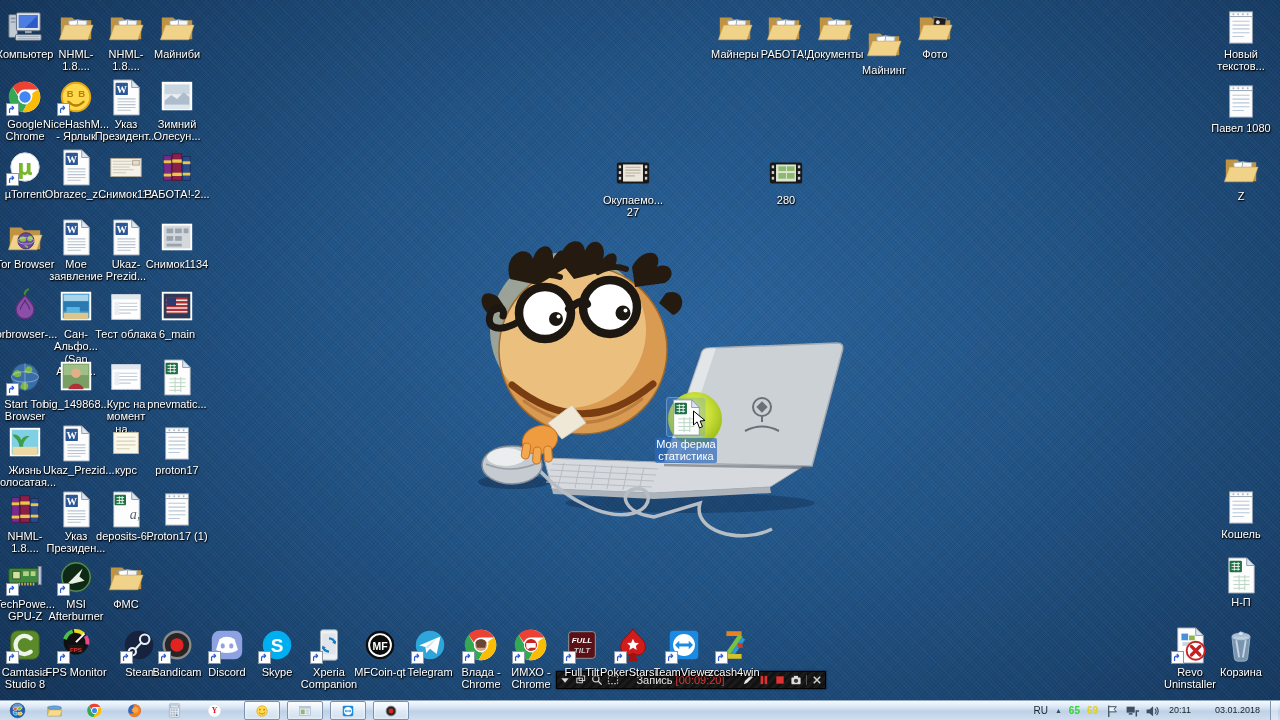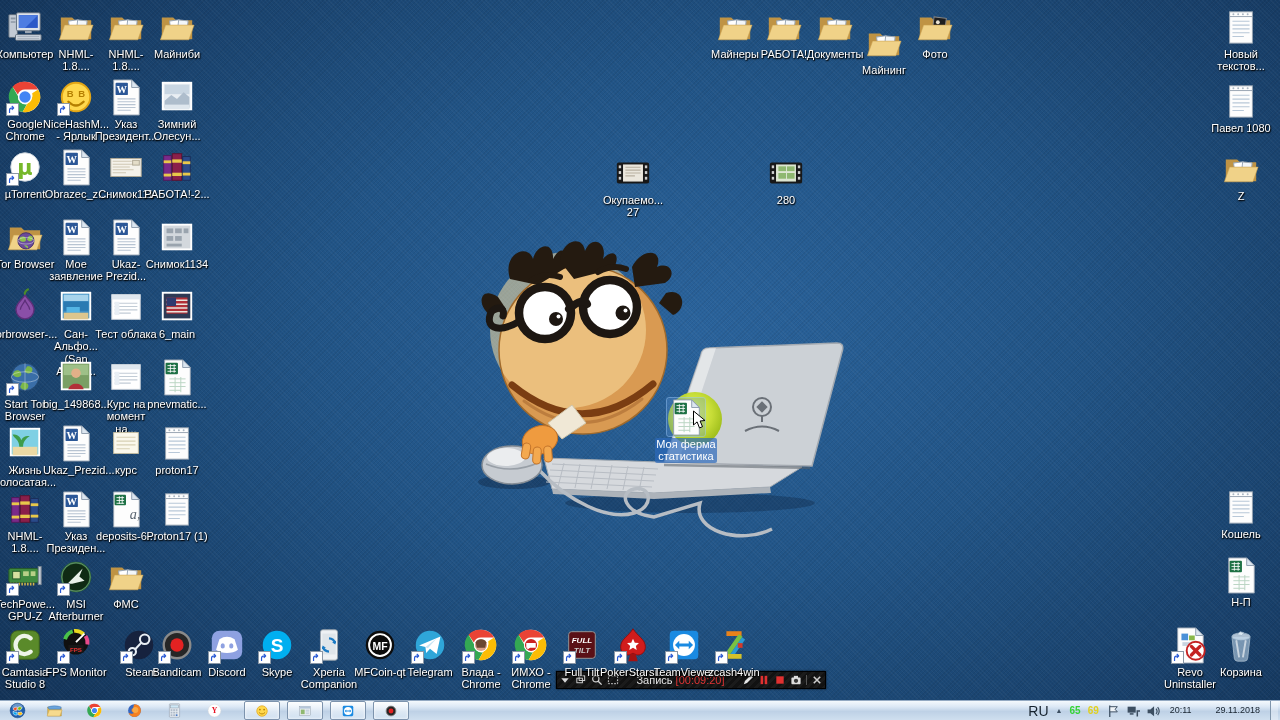--- a/index.html
+++ b/index.html
@@ -44,21 +44,21 @@
   #start-button{width:34px;height:20px;display:flex;align-items:center;justify-content:center;flex:0 0 auto;}
   #start-button svg{width:19px;height:19px;}
   .tb-pin{width:40px;height:20px;display:flex;align-items:center;justify-content:center;flex:0 0 auto;}
   .tb-pin svg{width:17px;height:17px;}
   #running-apps{display:flex;align-items:center;margin-left:10px;gap:7px;}
   .tb-run{width:34px;height:17px;display:flex;align-items:center;justify-content:center;
     background:linear-gradient(rgba(255,255,255,.85),rgba(210,226,243,.65));
     border:1px solid #7d93ad;border-radius:2px;box-shadow:inset 0 0 3px #fff;}
   .tb-run svg{width:14px;height:14px;}
   #tray{margin-left:auto;display:flex;align-items:center;gap:7px;padding-right:2px;}
-  .tray-text{font-size:14px;color:#16222e;}
+  .tray-text{font-size:10px;color:#16222e;}
   .tray-caret{font-size:7px;color:#3c4e61;}
   .tray-temp{font-size:10px;font-weight:bold;}
   .tray-icon svg{width:14px;height:14px;display:block;}
   #clock{display:flex;align-items:center;font-size:9px;line-height:1.15;color:#16222e;padding:0 3px;gap:24px;}
   #show-desktop{width:8px;height:20px;background:rgba(255,255,255,.3);border-left:1px solid #8096ac;box-sizing:border-box;}
 </style>
 </head>
 <body>
 
 <div id="screen">
@@ -1243,18 +1243,18 @@
           </span>
           <span class="tray-icon">
             <svg viewBox="0 0 13 13" xmlns="http://www.w3.org/2000/svg">
               <path d="M1.5 5v3.5h2.6l3.4 2.8V2.2L4.1 5z" fill="#3c4e61"></path>
               <path d="M9.3 4.2a4 4 0 0 1 0 5M10.8 3a6 6 0 0 1 0 7.4" stroke="#3c4e61" fill="none" stroke-width="1.1"></path>
             </svg>
           </span>
         </span>
       <div id="clock">
         <span>20:11</span>
-        <span>29.11.2018</span>
+        <span>03.01.2018</span>
       </div>
       <div id="show-desktop"></div>
     </div>
   </div>
 </div>
 
 </body></html>

